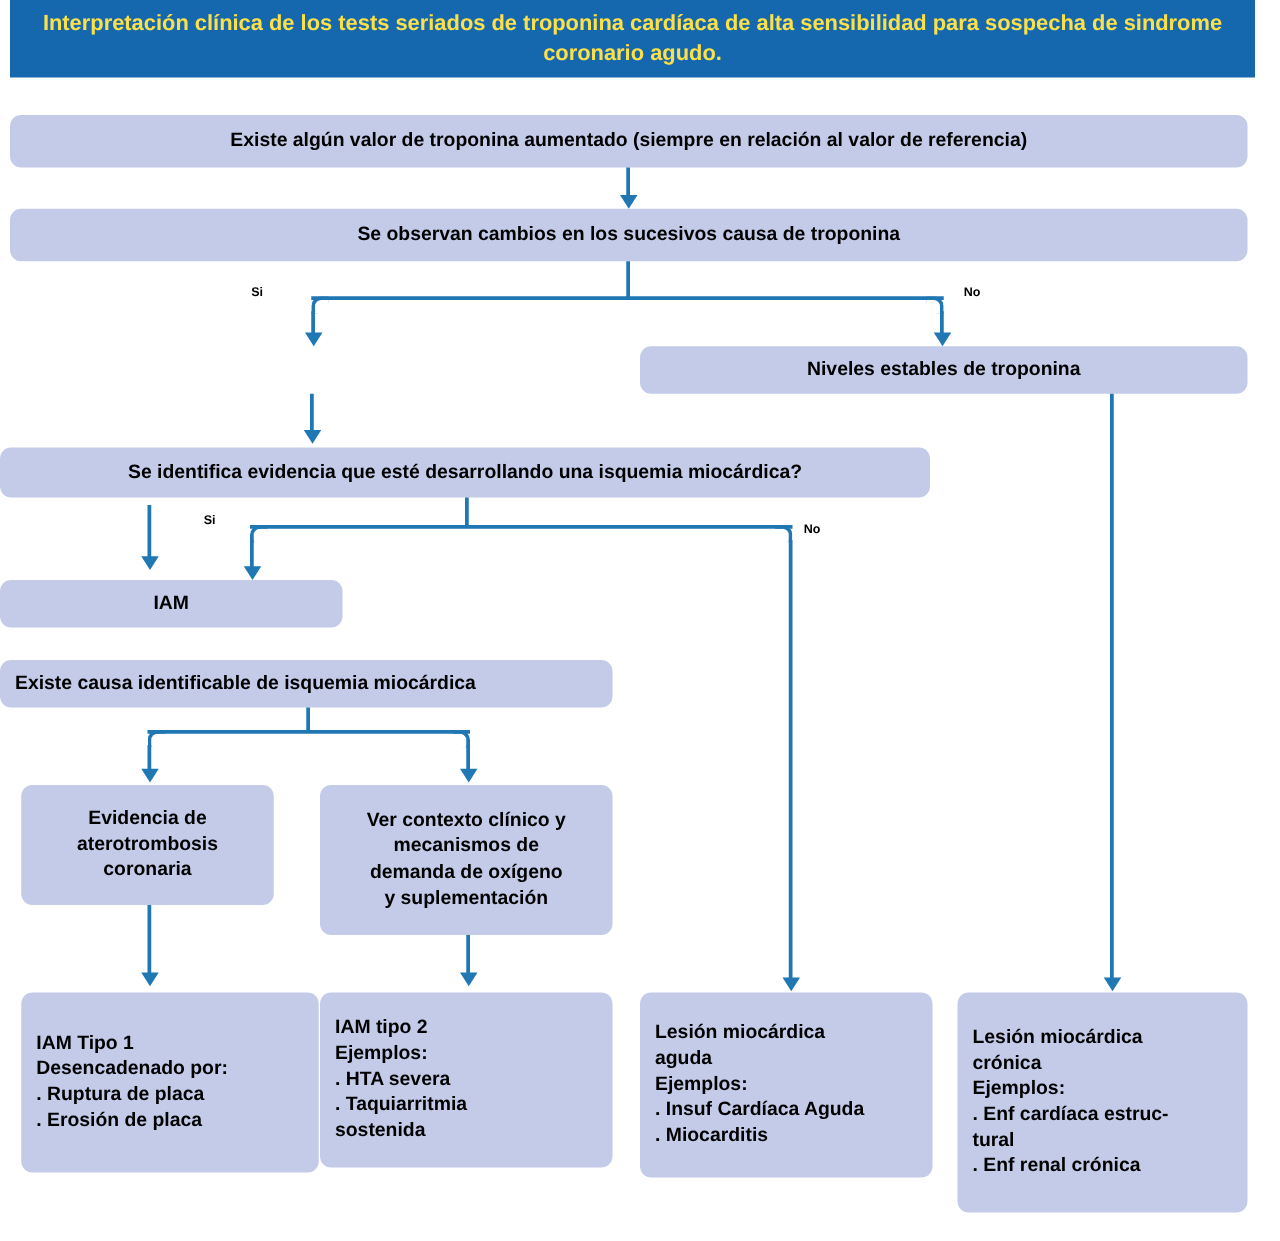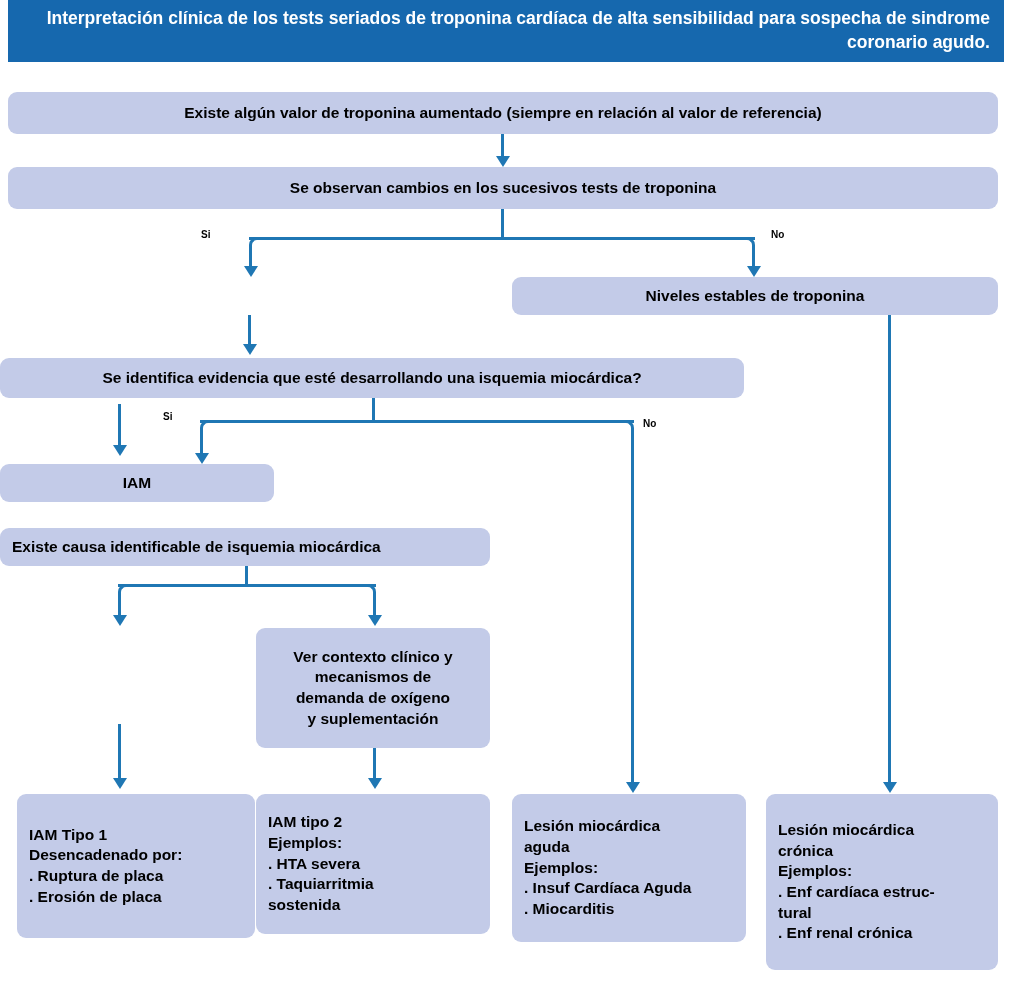--- a/index.html
+++ b/index.html
@@ -17,27 +17,27 @@
     background: #ffffff;
     overflow: hidden;
   }
   .title-bar {
     position: absolute;
     left: 8px;
     top: 0px;
     width: 996px;
     height: 62px;
     background: #1668ae;
-    color: #ffffff;
+    color: #fde047;
     font-size: 17.5px;
     font-weight: bold;
     display: flex;
     align-items: center;
     justify-content: center;
-    text-align: right;
+    text-align: center;
     line-height: 1.35;
     padding: 0 14px;
     box-sizing: border-box;
   }
   .node {
     position: absolute;
     background: #c3cbe8;
     border-radius: 9px;
     color: #000000;
     font-size: 15.5px;
@@ -93,21 +93,21 @@
 
 <div id="canvas">
 
   <div class="title-bar">Interpretación clínica de los tests seriados de troponina cardíaca de alta sensibilidad para sospecha de sindrome coronario agudo.</div>
 
   <div class="node center" style="left:8px; top:92px; width:990px; height:42px;">Existe algún valor de troponina aumentado (siempre en relación al valor de referencia)</div>
 
   <div class="edge v" style="left:501px; top:134px; height:26px;"></div>
   <div class="arrow-down" style="left:496px; top:156px;"></div>
 
-  <div class="node center" style="left:8px; top:167px; width:990px; height:42px;">Se observan cambios en los sucesivos tests de troponina</div>
+  <div class="node center" style="left:8px; top:167px; width:990px; height:42px;">Se observan cambios en los sucesivos causa de troponina</div>
 
   <div class="edge v" style="left:501px; top:209px; height:30px;"></div>
   <div class="edge h" style="left:249px; top:237px; width:506px;"></div>
   <div class="elbow" style="left:249px; top:237px; width:14px; height:14px; border-left-width:3px; border-top-width:3px; border-top-left-radius:8px;"></div>
   <div class="elbow" style="left:741px; top:237px; width:14px; height:14px; border-right-width:3px; border-top-width:3px; border-top-right-radius:8px;"></div>
   <div class="edge v" style="left:249px; top:249px; height:20px;"></div>
   <div class="edge v" style="left:752px; top:249px; height:20px;"></div>
   <div class="arrow-down" style="left:244px; top:266px;"></div>
   <div class="arrow-down" style="left:747px; top:266px;"></div>
 
@@ -147,20 +147,23 @@
 
   <div class="edge v" style="left:245px; top:566px; height:20px;"></div>
   <div class="edge h" style="left:118px; top:584px; width:258px;"></div>
   <div class="elbow" style="left:118px; top:584px; width:14px; height:14px; border-left-width:3px; border-top-width:3px; border-top-left-radius:8px;"></div>
   <div class="elbow" style="left:362px; top:584px; width:14px; height:14px; border-right-width:3px; border-top-width:3px; border-top-right-radius:8px;"></div>
   <div class="edge v" style="left:118px; top:596px; height:22px;"></div>
   <div class="edge v" style="left:373px; top:596px; height:22px;"></div>
   <div class="arrow-down" style="left:113px; top:615px;"></div>
   <div class="arrow-down" style="left:368px; top:615px;"></div>
 
+  <div class="node center multi" style="left:17px; top:628px; width:202px; height:96px;">Evidencia de
+aterotrombosis
+coronaria</div>
 
   <div class="node center multi" style="left:256px; top:628px; width:234px; height:120px;">Ver contexto clínico y
 mecanismos de
 demanda  de oxígeno
 y suplementación</div>
 
   <div class="edge v" style="left:118px; top:724px; height:56px;"></div>
   <div class="arrow-down" style="left:113px; top:778px;"></div>
   <div class="edge v" style="left:373px; top:748px; height:34px;"></div>
   <div class="arrow-down" style="left:368px; top:778px;"></div>

